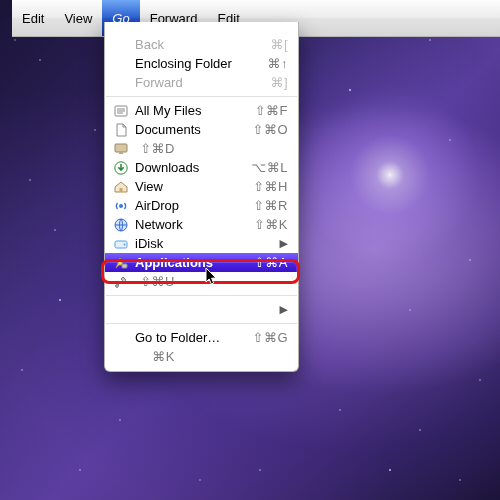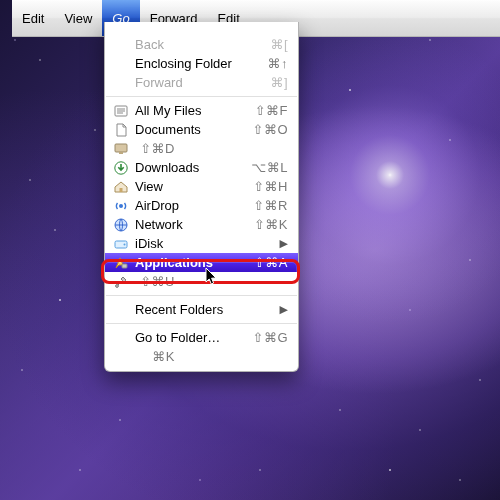--- a/index.html
+++ b/index.html
@@ -270,21 +270,20 @@
           <circle cx="4" cy="12" r="1.4" fill="#bfbfbf" stroke="#7a7a7a"></circle>
         </svg>
     </span>
     <span class="shortcut">⇧⌘U</span>
   </div>
 
   <hr class="separator">
 
   <div class="row noicon">
     <span class="icon"></span>
-    <span class="label">Recent Folders</span>
     <span class="submenu-arrow">▶</span>
   </div>
 
   <hr class="separator">
 
   <div class="row noicon">
     <span class="icon"></span>
     <span class="label">Go to Folder…</span>
     <span class="shortcut">⇧⌘G</span>
   </div>

